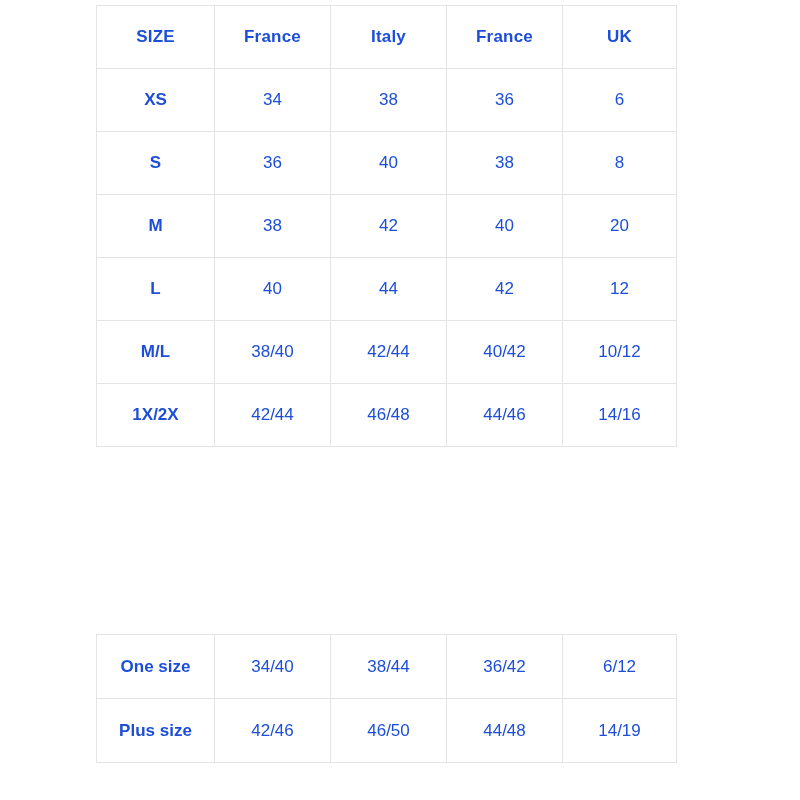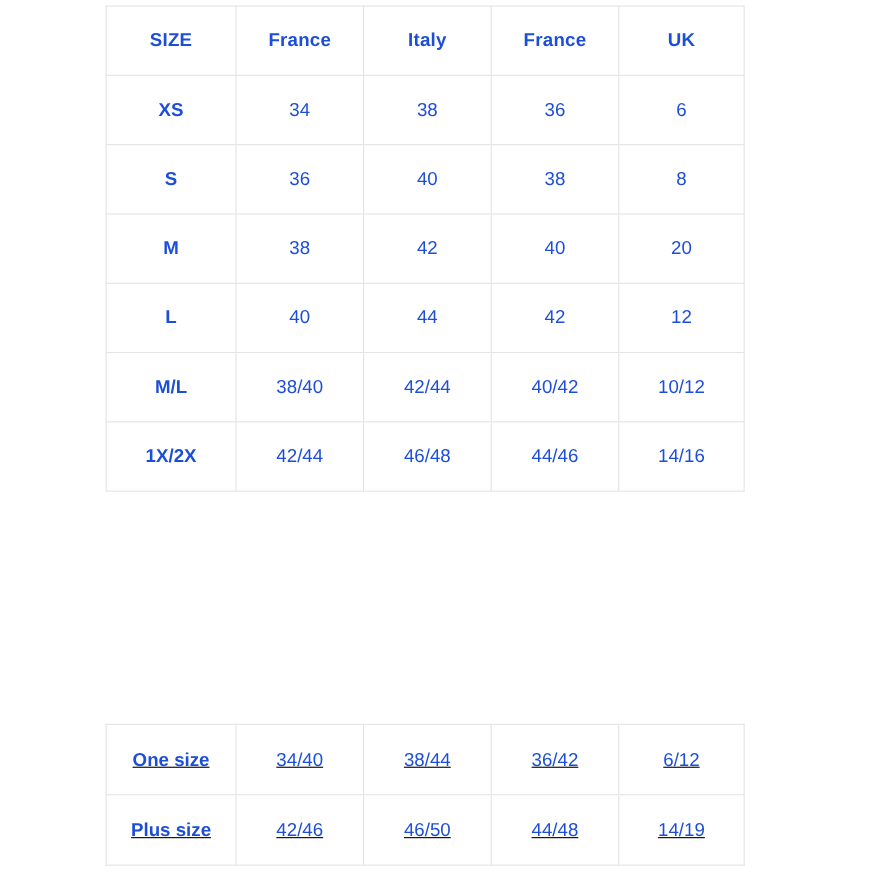--- a/index.html
+++ b/index.html
@@ -17,21 +17,21 @@
     height: 800px;
     background: #ffffff;
     overflow: hidden;
   }
   .table-wrap {
     position: absolute;
     left: 96px;
     width: 580px;
   }
   #main-table-wrap { top: 5px; }
-  #secondary-table-wrap { top: 658px; text-decoration: underline; }
+  #secondary-table-wrap { top: 634px; }
 
   table.size-table {
     width: 580px;
     border-collapse: collapse;
     table-layout: fixed;
   }
   table.size-table td, table.size-table th {
     border: 1px solid #e4e4e4;
     text-align: center;
     vertical-align: middle;

